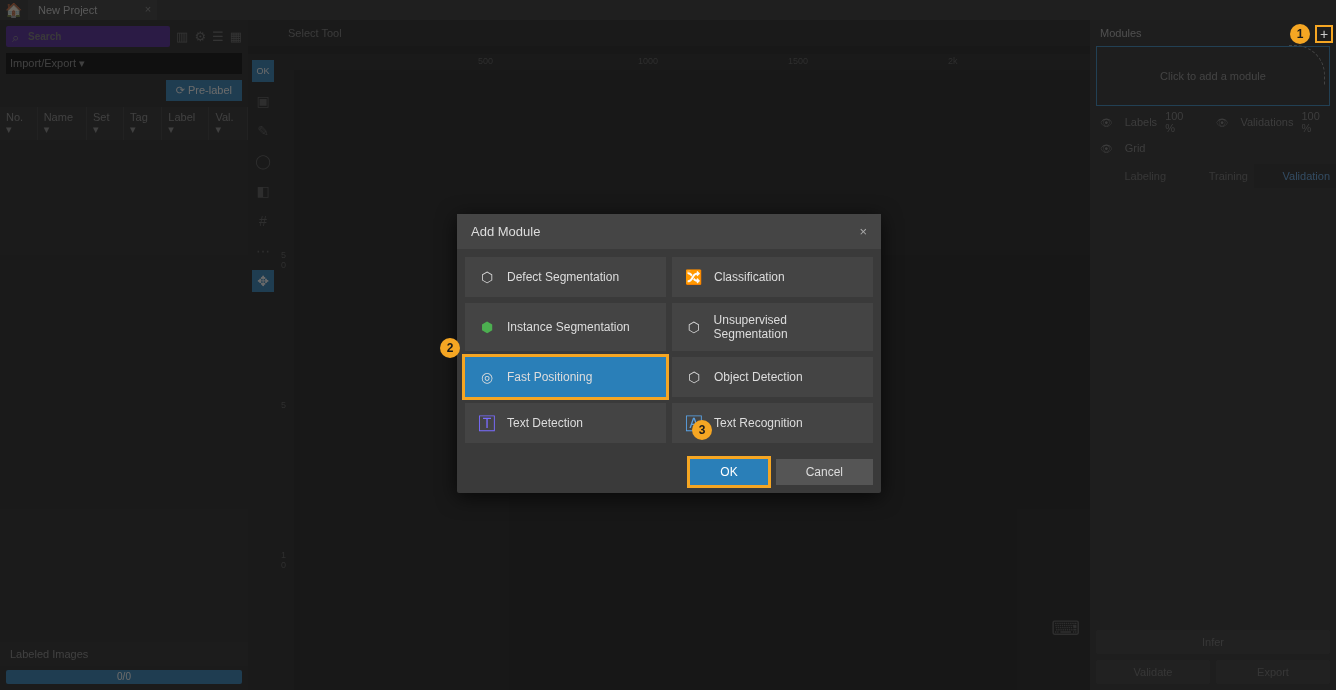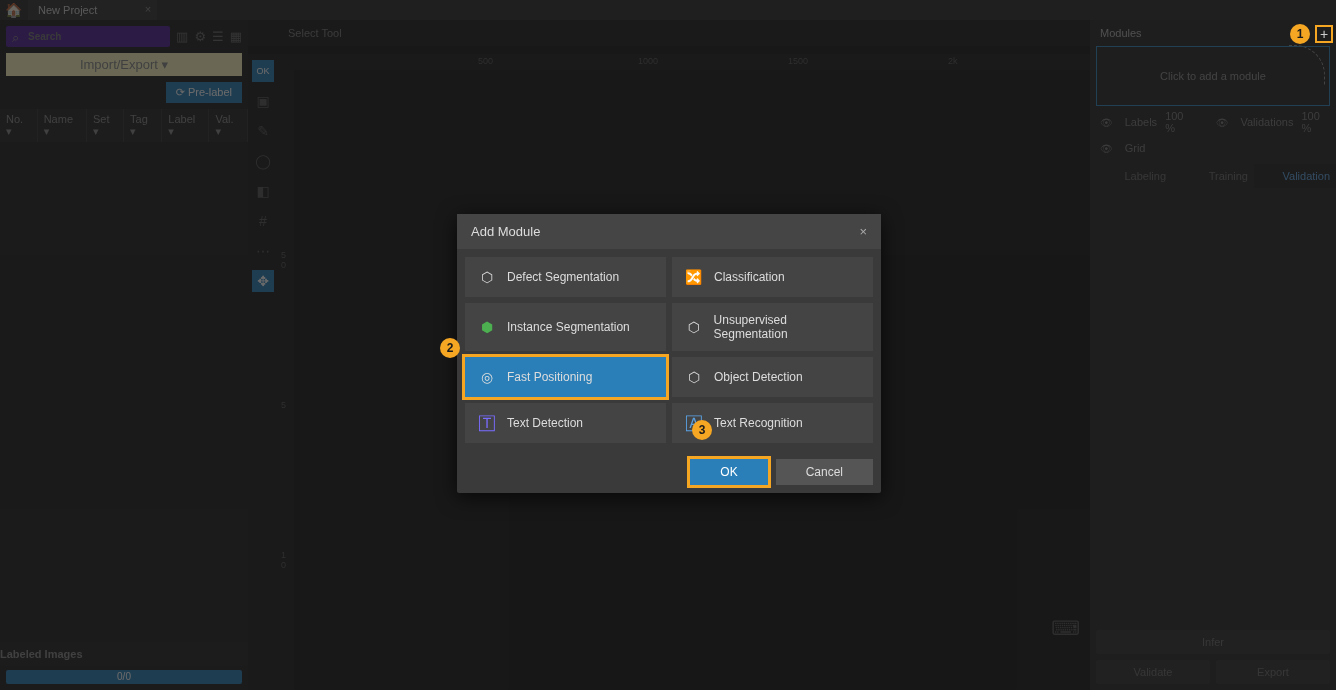--- a/index.html
+++ b/index.html
@@ -14,26 +14,26 @@
 .tab { background:#333; padding:4px 60px 4px 10px; font-size:11px; color:#ccc; position:relative; }
 .tab .close { position:absolute; right:6px; top:3px; color:#888; }
 
 
 .leftpanel { position:absolute; top:20px; left:0; width:248px; bottom:0; background:#1e1e1e; }
 .searchrow { display:flex; align-items:center; padding:6px; gap:4px; }
 .searchbox { flex:1; background:#4c1d95; border:none; padding:5px 8px 5px 22px; color:#aaa; font-size:10px; border-radius:2px;font-weight:bold; }
 .search-wrap { position:relative; flex:1; }
 .search-wrap::before { content:"⌕"; position:absolute; left:6px; top:4px; color:#888; font-size:13px; }
 .toolicons { display:flex; gap:6px; color:#666; font-size:13px; }
-.importrow { text-align:center; background:#fef9c3; margin:0 6px; padding:4px; font-size:13px; color:#888; }
+.importrow { text-align:left; background:#000000; margin:0 6px; padding:4px; font-size:11px; color:#888; }
 .prelabel { float:right; margin:6px; background:#2a7fb8; color:#fff; padding:4px 10px; font-size:11px; border:none; border-radius:0; }
 .prelabel::before { content:"⟳ "; }
 .headerrow { clear:both; display:flex; background:#252525; font-size:11px; color:#888; }
 .headerrow div { padding:4px 6px; border-right:1px solid #333; }
-.labeled-section { position:absolute; bottom:24px; left:0; right:0; padding:6px 0; background:#222; font-size:11px; color:#888;font-weight:bold; }
+.labeled-section { position:absolute; bottom:24px; left:0; right:0; padding:6px 10px; background:#222; font-size:11px; color:#888; }
 .progress { position:absolute; bottom:6px; left:6px; right:6px; height:14px; background:#2a7fb8; border-radius:2px; text-align:center; font-size:10px; color:#fff; line-height:14px; }
 
 
 .center { position:absolute; top:20px; left:248px; right:246px; bottom:0; background:#151515; }
 .selecttool { padding:7px 40px; font-size:11px; color:#777; background:#1c1c1c; }
 .tooltray { position:absolute; top:34px; left:0; width:30px; bottom:0; background:#1c1c1c; display:flex; flex-direction:column; gap:8px; padding-top:6px; align-items:center; color:#555; }
 .tooltray div { width:22px; height:22px; display:flex; align-items:center; justify-content:center; font-size:14px; }
 .tooltray .active { background:#2a7fb8; color:#fff; }
 .rulerH { position:absolute; top:34px; left:30px; right:0; height:16px; background:#1a1a1a; color:#555; font-size:9px; }
 .rulerH span { position:absolute; top:2px; }

